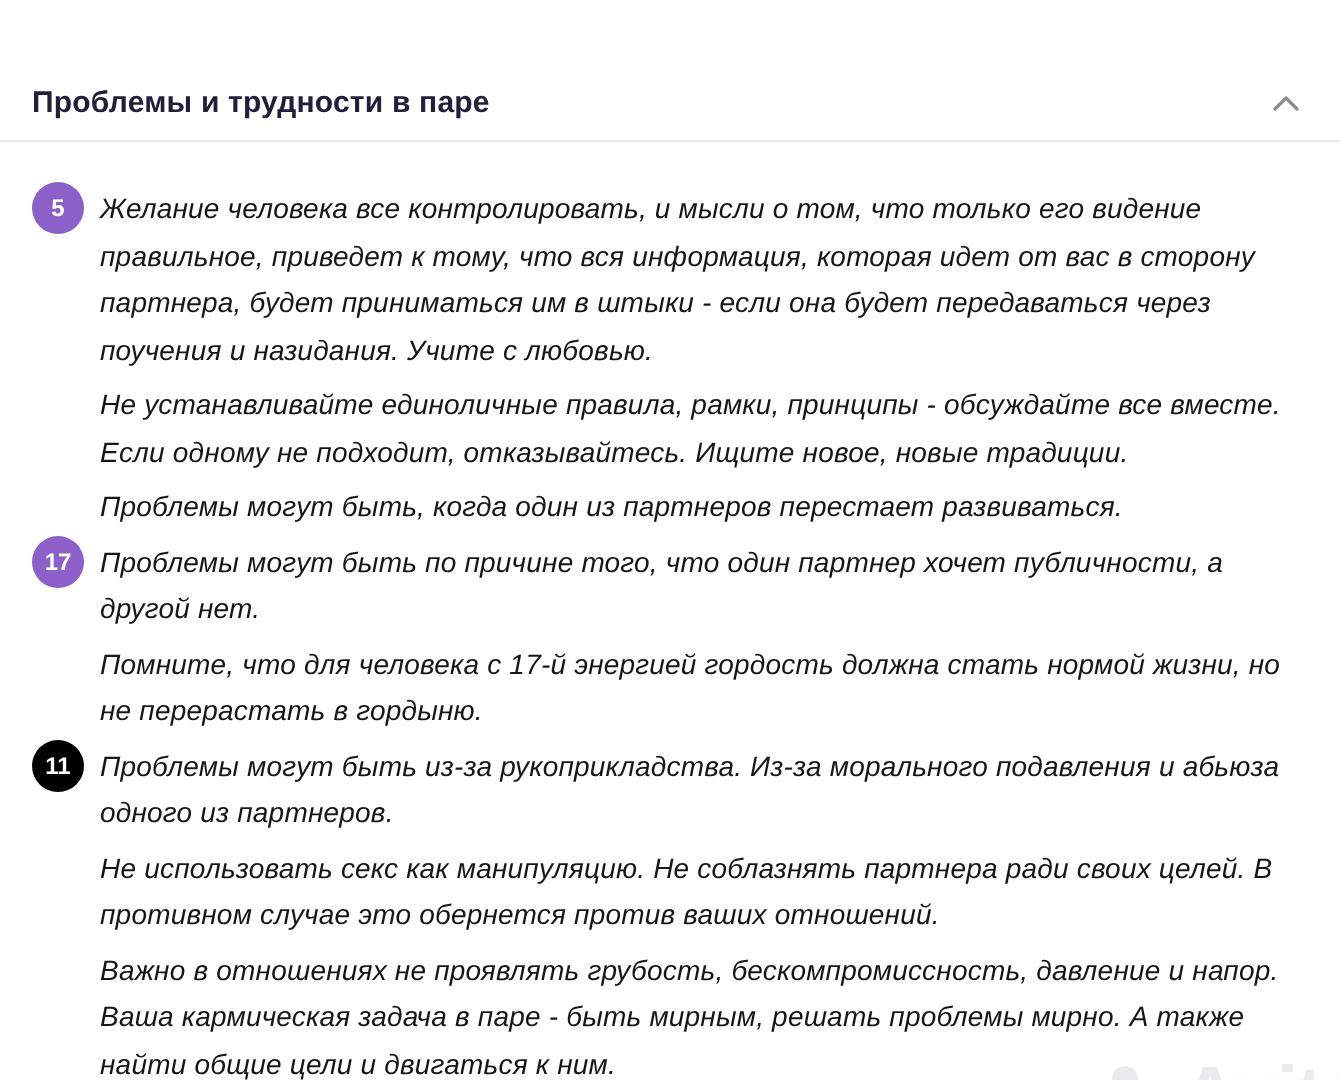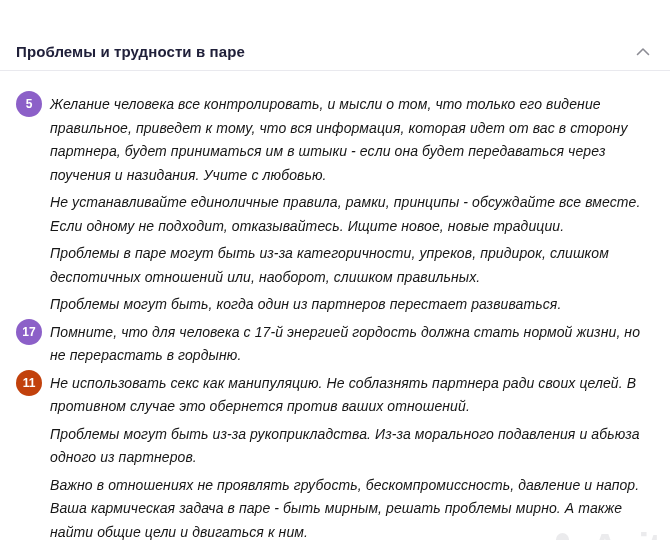--- a/index.html
+++ b/index.html
@@ -30,21 +30,21 @@
   .content { padding: 22px 12px 0 16px; }
   .section { display: flex; gap: 8px; }
   .badge {
     width: 26px; height: 26px; border-radius: 50%;
     flex: none;
     display: flex; align-items: center; justify-content: center;
     color: #ffffff; font-size: 12px; font-weight: 700;
     margin-top: -2px;
   }
   .badge.purple { background: #8c60c8; }
-  .badge.red { background: #c2410c; }
+  .badge.red { background: #000000; }
   .texts { flex: 1; min-width: 0; font-style: italic; }
   .texts p {
     margin: 0 0 4px 0;
     font-size: 14px; line-height: 23.5px;
     color: #161616;
     letter-spacing: 0.1px;
   }
   .texts p:last-child { margin-bottom: 4px; }
 
   
@@ -79,37 +79,37 @@
   </div>
   <div class="divider"></div>
 
   <div class="content">
 
     <div class="section">
       <div class="badge purple">5</div>
       <div class="texts">
         <p>Желание человека все контролировать, и мысли о том, что только его видение правильное, приведет к тому, что вся информация, которая идет от вас в сторону партнера, будет приниматься им в штыки - если она будет передаваться через поучения и назидания. Учите с любовью.</p>
         <p>Не устанавливайте единоличные правила, рамки, принципы - обсуждайте все вместе. Если одному не подходит, отказывайтесь. Ищите новое, новые традиции.</p>
-        <p>Проблемы в паре могут быть из-за категоричности, упреков, придирок, слишком деспотичных отношений или, наоборот, слишком правильных.</p>
         <p>Проблемы могут быть, когда один из партнеров перестает развиваться.</p>
       </div>
     </div>
 
     <div class="section">
       <div class="badge purple">17</div>
       <div class="texts">
+        <p>Проблемы могут быть по причине того, что один партнер хочет публичности, а другой нет.</p>
         <p>Помните, что для человека с 17-й энергией гордость должна стать нормой жизни, но не перерастать в гордыню.</p>
       </div>
     </div>
 
     <div class="section">
       <div class="badge red">11</div>
       <div class="texts">
+        <p>Проблемы могут быть из-за рукоприкладства. Из-за морального подавления и абьюза одного из партнеров.</p>
         <p>Не использовать секс как манипуляцию. Не соблазнять партнера ради своих целей. В противном случае это обернется против ваших отношений.</p>
-        <p>Проблемы могут быть из-за рукоприкладства. Из-за морального подавления и абьюза одного из партнеров.</p>
         <p>Важно в отношениях не проявлять грубость, бескомпромиссность, давление и напор. Ваша кармическая задача в паре - быть мирным, решать проблемы мирно. А также найти общие цели и двигаться к ним.</p>
       </div>
     </div>
 
   </div>
 
   <div class="watermark">
     <span class="wm-dots">
       <span class="wm-dot wm-dot-a"></span>
       <span class="wm-dot wm-dot-b"></span>

